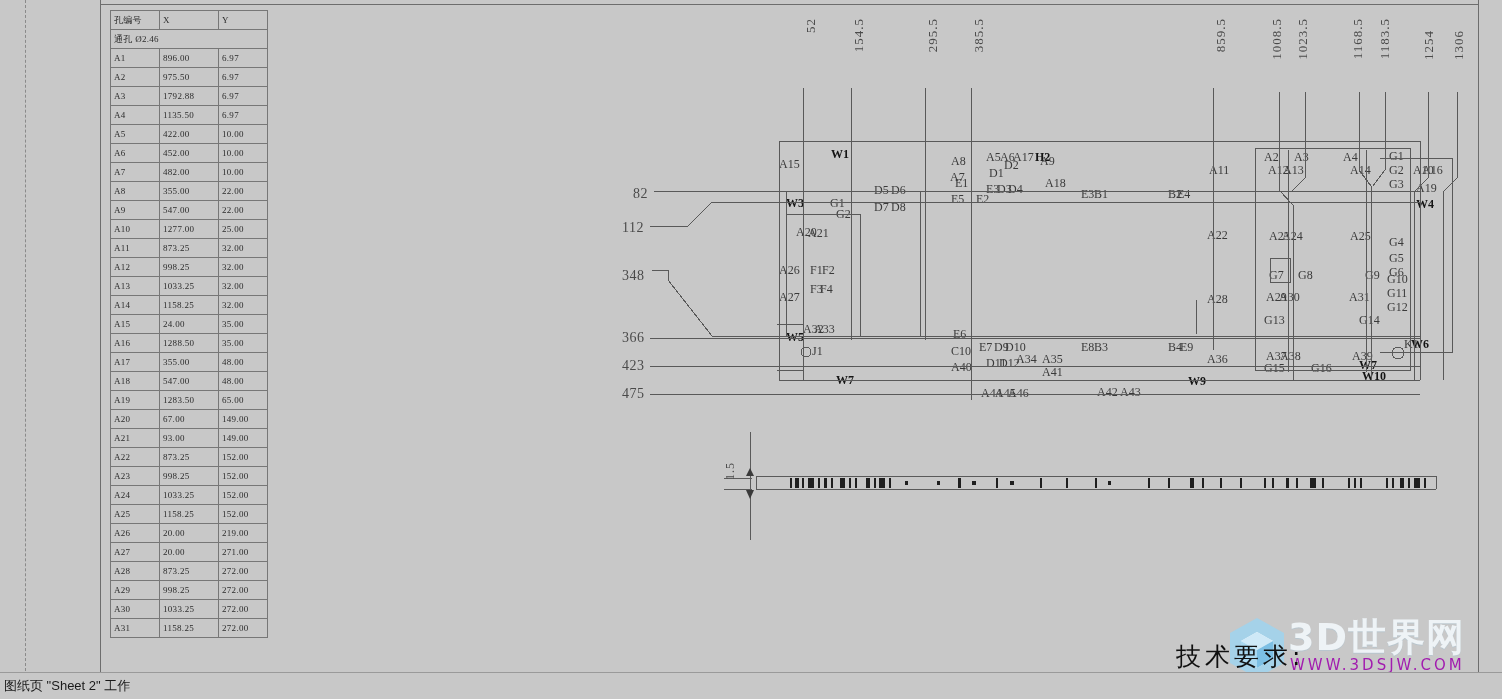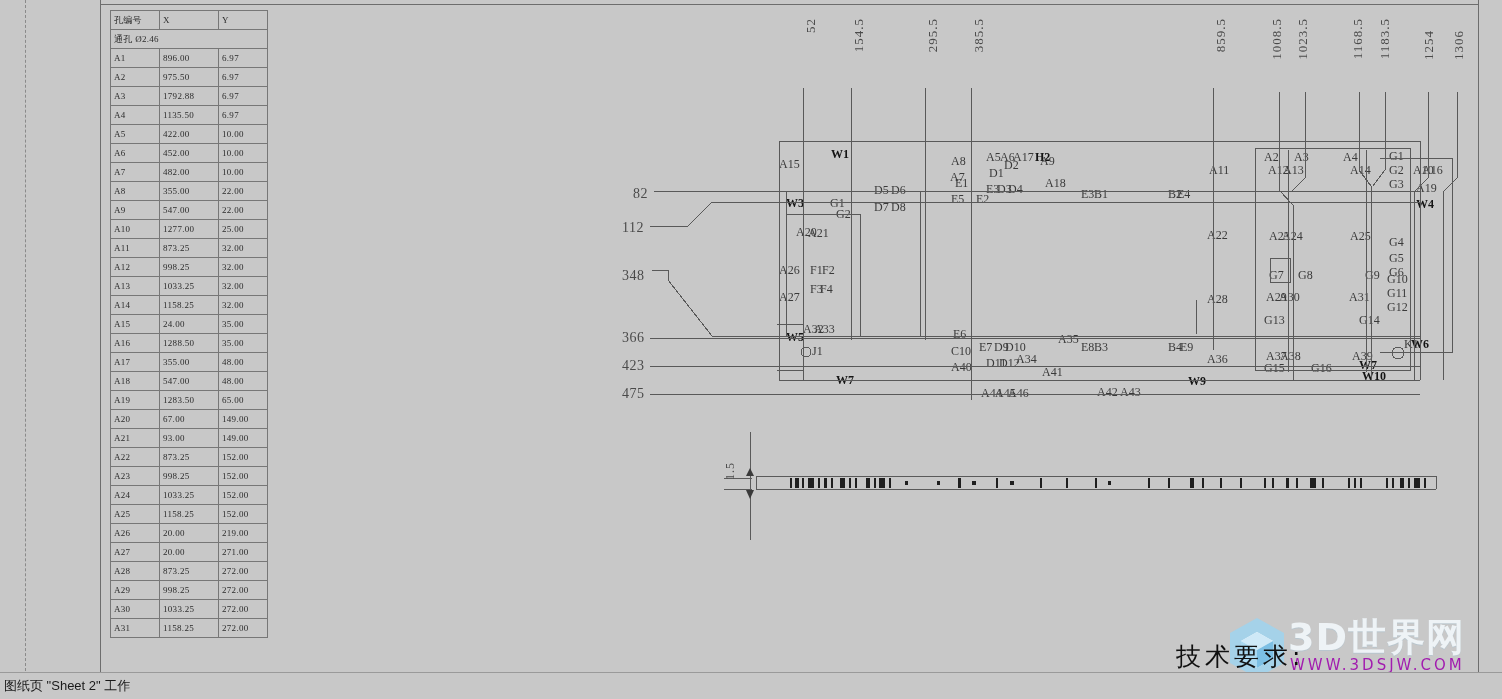--- a/index.html
+++ b/index.html
@@ -408,21 +408,21 @@
       <div class="plab" style="left: 951px; top: 360px;">A40</div>
       <div class="plab" style="left: 979px; top: 340px;">E7</div>
       <div class="plab" style="left: 994px; top: 340px;">D9</div>
       <div class="plab" style="left: 1005px; top: 340px;">D10</div>
       <div class="plab" style="left: 986px; top: 356px;">D11</div>
       <div class="plab" style="left: 999px; top: 356px;">D12</div>
       <div class="plab" style="left: 1016px; top: 352px;">A34</div>
       <div class="plab" style="left: 981px; top: 386px;">A44</div>
       <div class="plab" style="left: 995px; top: 386px;">A45</div>
       <div class="plab" style="left: 1008px; top: 386px;">A46</div>
-      <div class="plab" style="left: 1042px; top: 332px; margin-left: 16px;">A35</div>
+      <div class="plab" style="left: 1042px; top: 352px;">A35</div>
       <div class="plab" style="left: 1042px; top: 365px;">A41</div>
       <div class="plab" style="left: 1081px; top: 340px;">E8</div>
       <div class="plab" style="left: 1094px; top: 340px;">B3</div>
       <div class="plab" style="left: 1168px; top: 340px;">B4</div>
       <div class="plab" style="left: 1180px; top: 340px;">E9</div>
       <div class="plab" style="left: 1120px; top: 385px;">A43</div>
       <div class="plab" style="left: 1097px; top: 385px;">A42</div>
     </div>
 
   <svg class="overlay" viewBox="0 0 1502 699">

